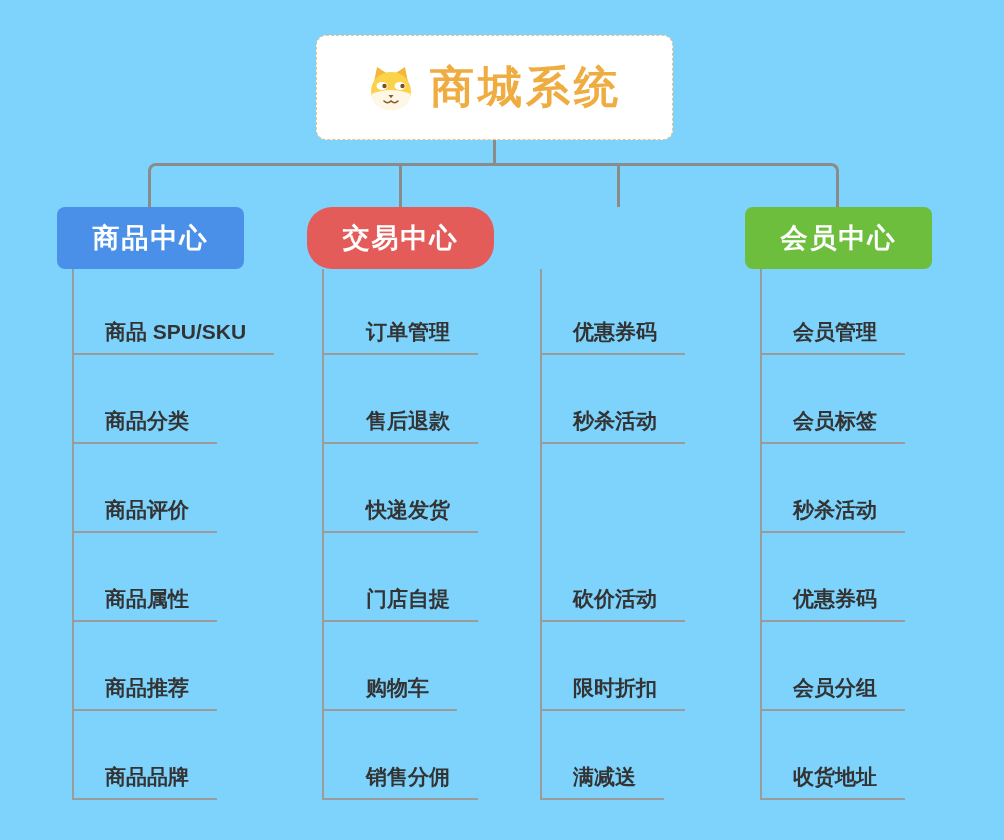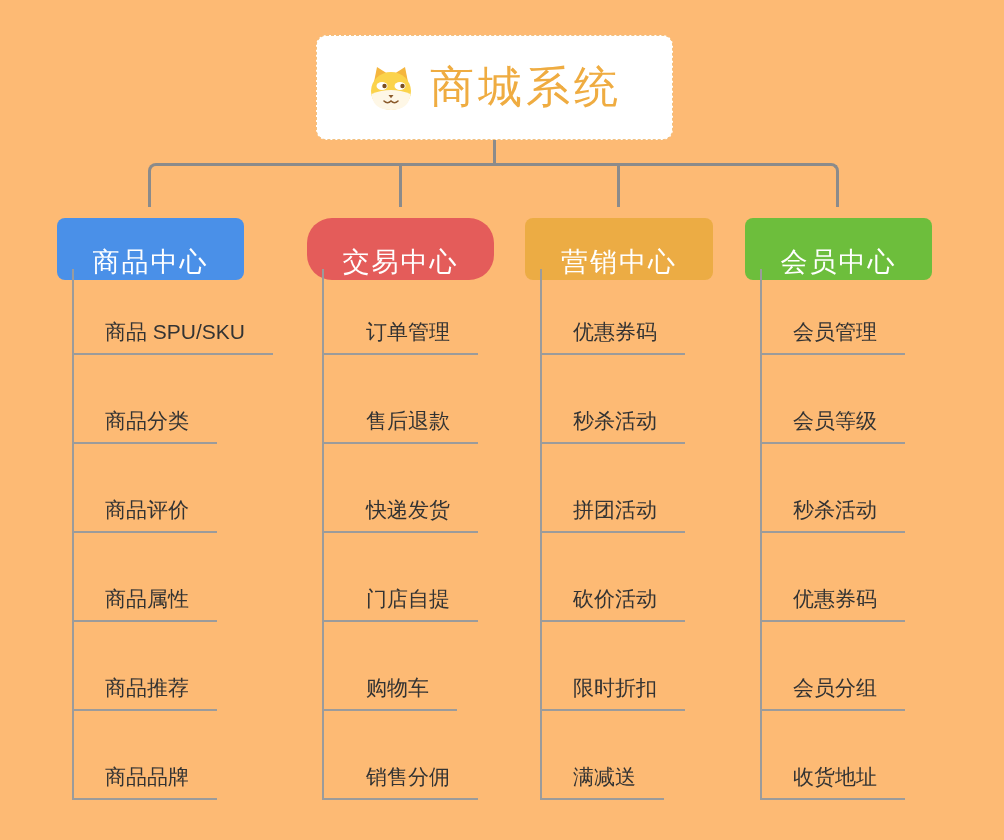--- a/index.html
+++ b/index.html
@@ -48,23 +48,22 @@
   }
   .drop-2{left:399px;}
   .drop-3{left:617px;}
   
   .branch-box{
     position:absolute;top:207px;height:62px;width:187px;
     border-radius:8px;
     color:#ffffff;
     font-size:27px;
     letter-spacing:2px;
-    display:flex;align-items:flex-end;justify-content:center;
+    display:flex;align-items:center;justify-content:center;
     cursor:pointer;
-    margin-top:11px;
   }
   .branch-1{left:57px;}
   .branch-2{left:307px;border-radius:25px;}
   .branch-3{left:525px;width:188px;}
   .branch-4{left:745px;}
   
   .trunk{
     position:absolute;top:269px;height:531px;width:2px;
     background:#9b9b9b;
   }
@@ -90,21 +89,21 @@
   .row-0{top:319px;}
   .row-1{top:408px;}
   .row-2{top:497px;}
   .row-3{top:586px;}
   .row-4{top:675px;}
   .row-5{top:764px;}
 </style>
 </head>
 <body>
 
-<div class="canvas" style="background: #fdba74;">
+<div class="canvas" style="background: #7dd3fc; font-weight: bold;">
 
   <div class="root-node">
     <svg width="48" height="46" viewBox="0 0 48 46">
       <path d="M7 17 L10 2 L21 9 Z" fill="#f5b63e"></path>
       <path d="M41 17 L38 2 L27 9 Z" fill="#f5b63e"></path>
       <ellipse cx="24" cy="26" rx="20" ry="19" fill="#fbd34b"></ellipse>
       <path d="M4.5 29 Q24 21 43.5 29 Q42 45 24 45 Q6 45 4.5 29 Z" fill="#fef7e6"></path>
       <ellipse cx="15" cy="21" rx="5.5" ry="4" fill="#ffffff"></ellipse>
       <ellipse cx="33" cy="21" rx="5.5" ry="4" fill="#ffffff"></ellipse>
       <circle cx="17.5" cy="21" r="2.2" fill="#7a4e21"></circle>
@@ -119,23 +118,20 @@
   <div class="bus"></div>
   <div class="drop drop-2"></div>
   <div class="drop drop-3"></div>
 
   <div class="branch-box branch-1" style="background: rgb(74, 144, 232);">
     <span>商品中心</span>
   </div>
   <div class="branch-box branch-2" style="background: rgb(228, 92, 90);">
     <span>交易中心</span>
   </div>
-  <div class="branch-box branch-3" style="background: rgb(236, 172, 68);">
-    <span>营销中心</span>
-  </div>
   <div class="branch-box branch-4" style="background: rgb(109, 190, 60);">
     <span>会员中心</span>
   </div>
 
   <div class="trunk trunk-1"></div>
   <div class="trunk trunk-2"></div>
   <div class="trunk trunk-3"></div>
   <div class="trunk trunk-4"></div>
 
   <div class="leaf col-1 row-0">商品 SPU/SKU</div>
@@ -147,25 +143,24 @@
 
   <div class="leaf col-2 row-0">订单管理</div>
   <div class="leaf col-2 row-1">售后退款</div>
   <div class="leaf col-2 row-2">快递发货</div>
   <div class="leaf col-2 row-3">门店自提</div>
   <div class="leaf col-2 row-4">购物车</div>
   <div class="leaf col-2 row-5">销售分佣</div>
 
   <div class="leaf col-3 row-0">优惠券码</div>
   <div class="leaf col-3 row-1">秒杀活动</div>
-  <div class="leaf col-3 row-2">拼团活动</div>
   <div class="leaf col-3 row-3">砍价活动</div>
   <div class="leaf col-3 row-4">限时折扣</div>
   <div class="leaf col-3 row-5">满减送</div>
 
   <div class="leaf col-4 row-0">会员管理</div>
-  <div class="leaf col-4 row-1">会员等级</div>
+  <div class="leaf col-4 row-1">会员标签</div>
   <div class="leaf col-4 row-2">秒杀活动</div>
   <div class="leaf col-4 row-3">优惠券码</div>
   <div class="leaf col-4 row-4">会员分组</div>
   <div class="leaf col-4 row-5">收货地址</div>
 
 </div>
 
 </body></html>

